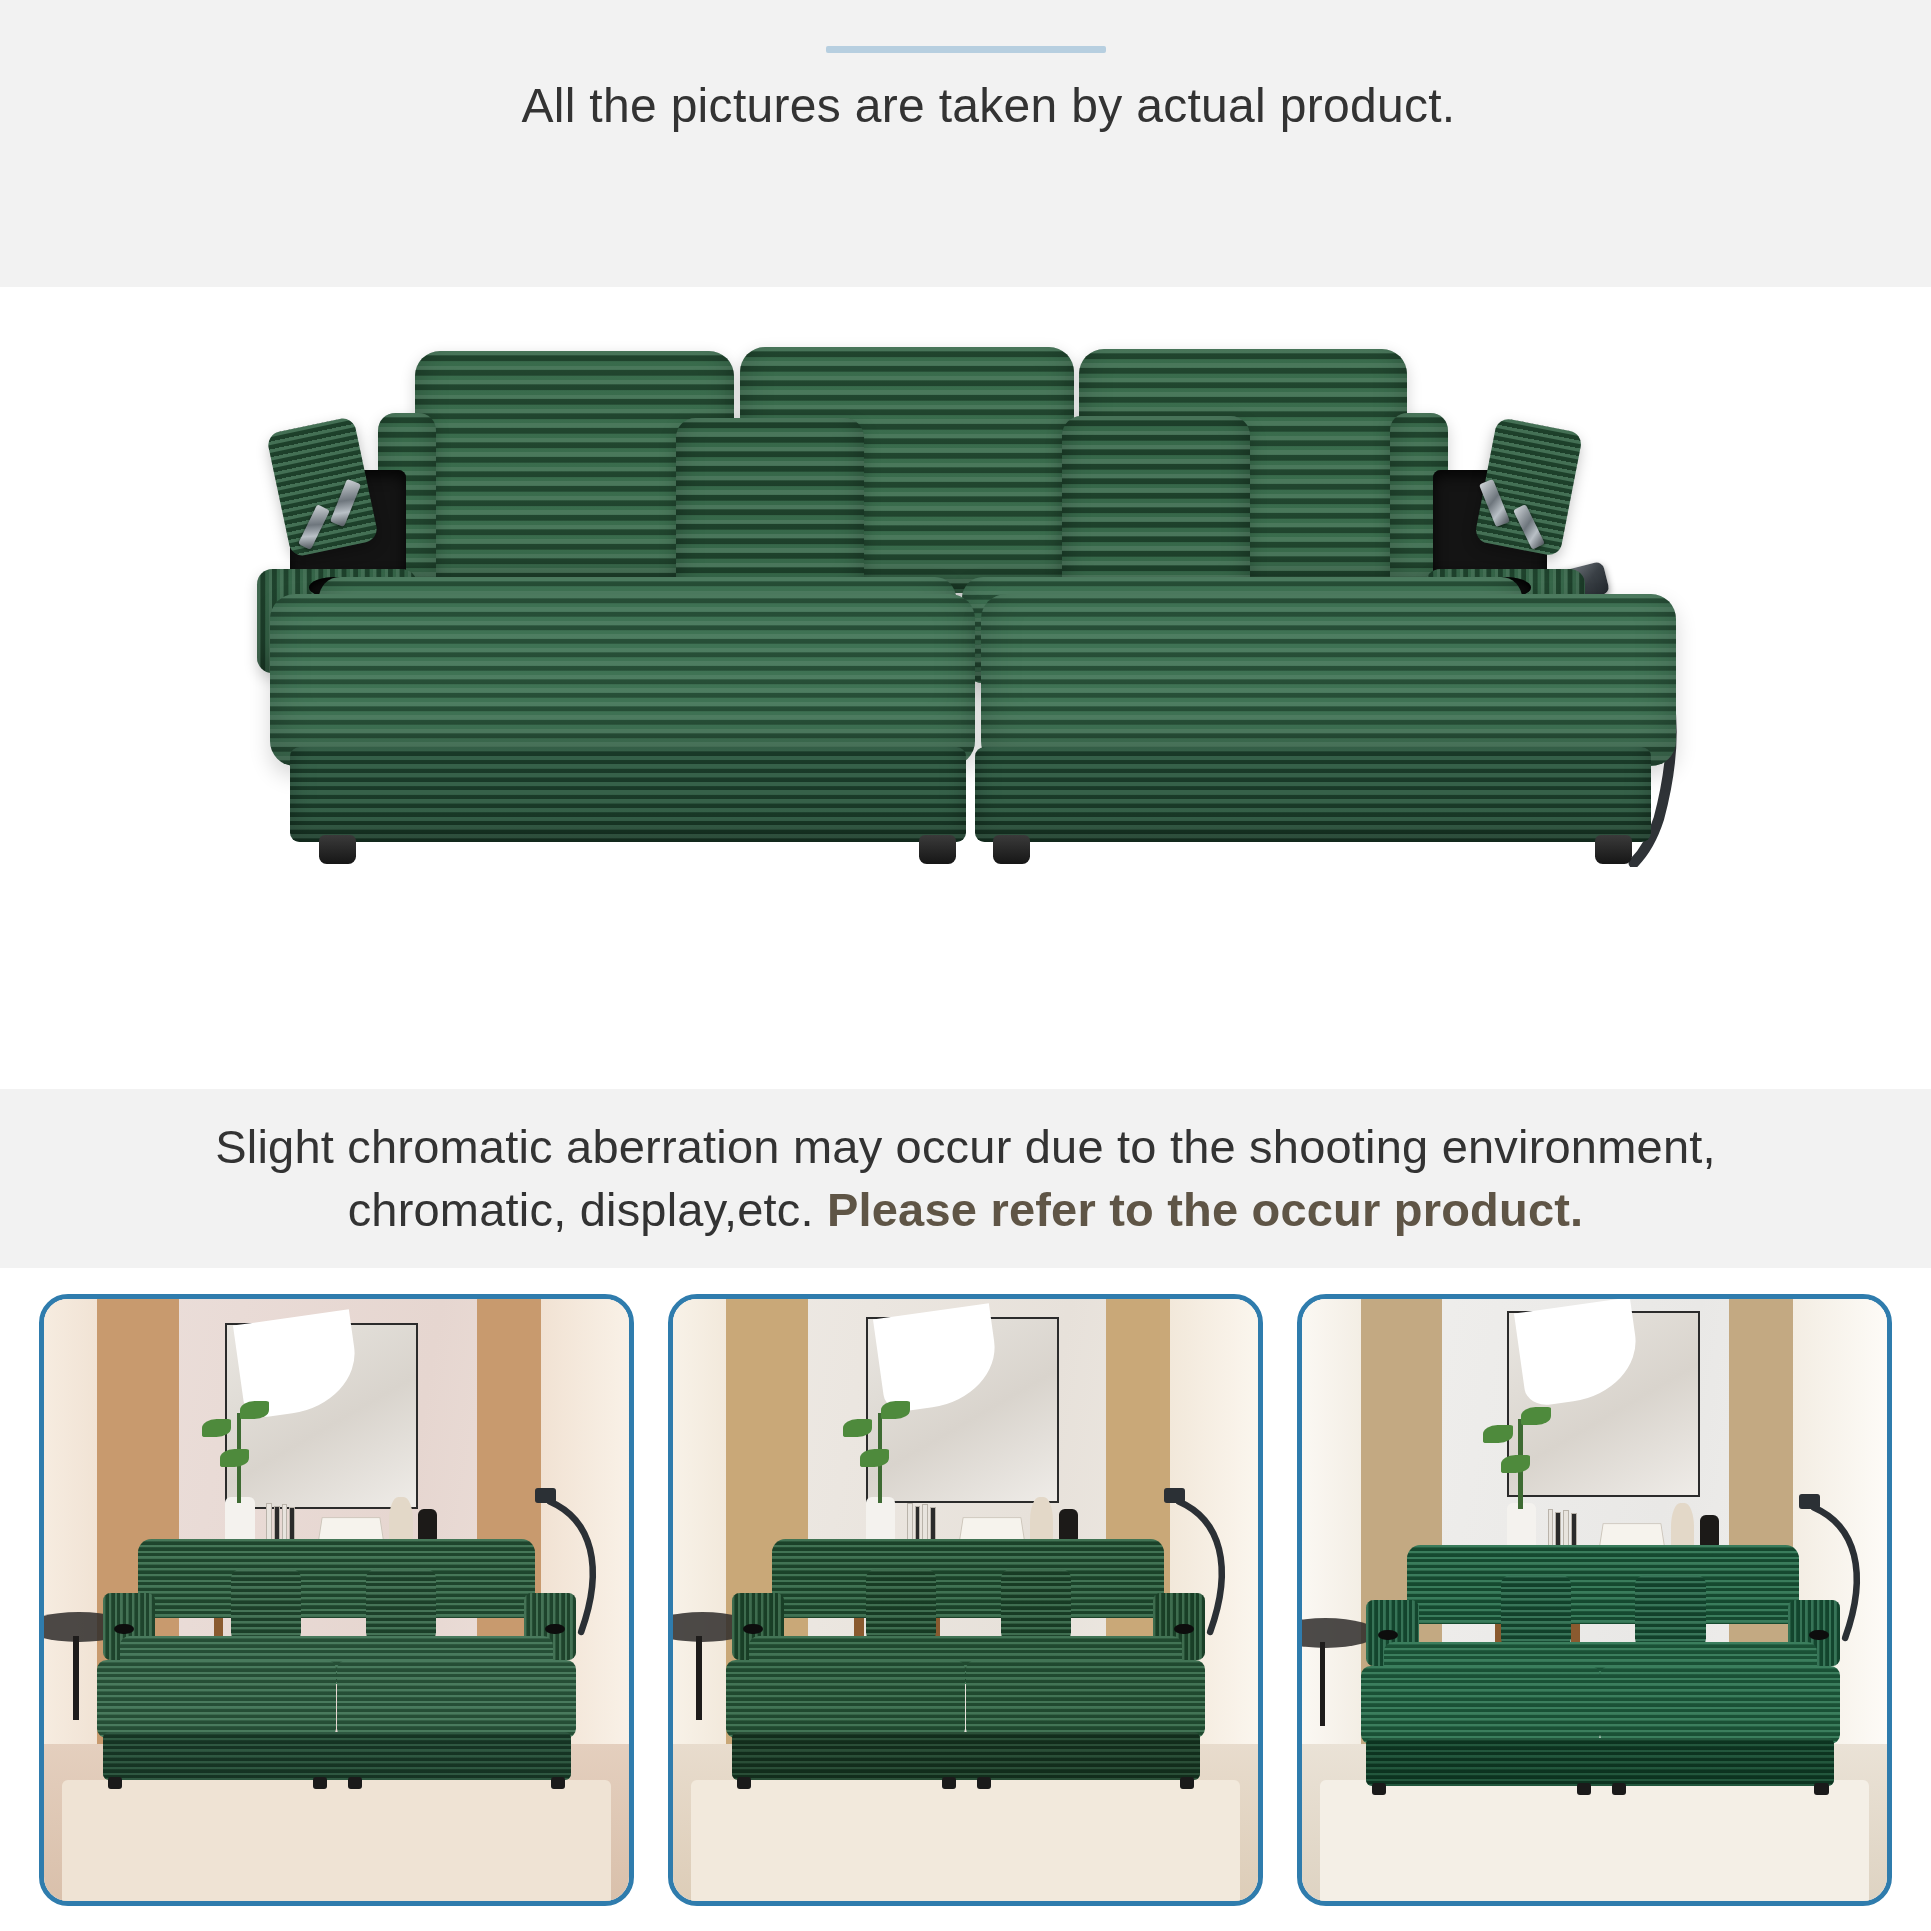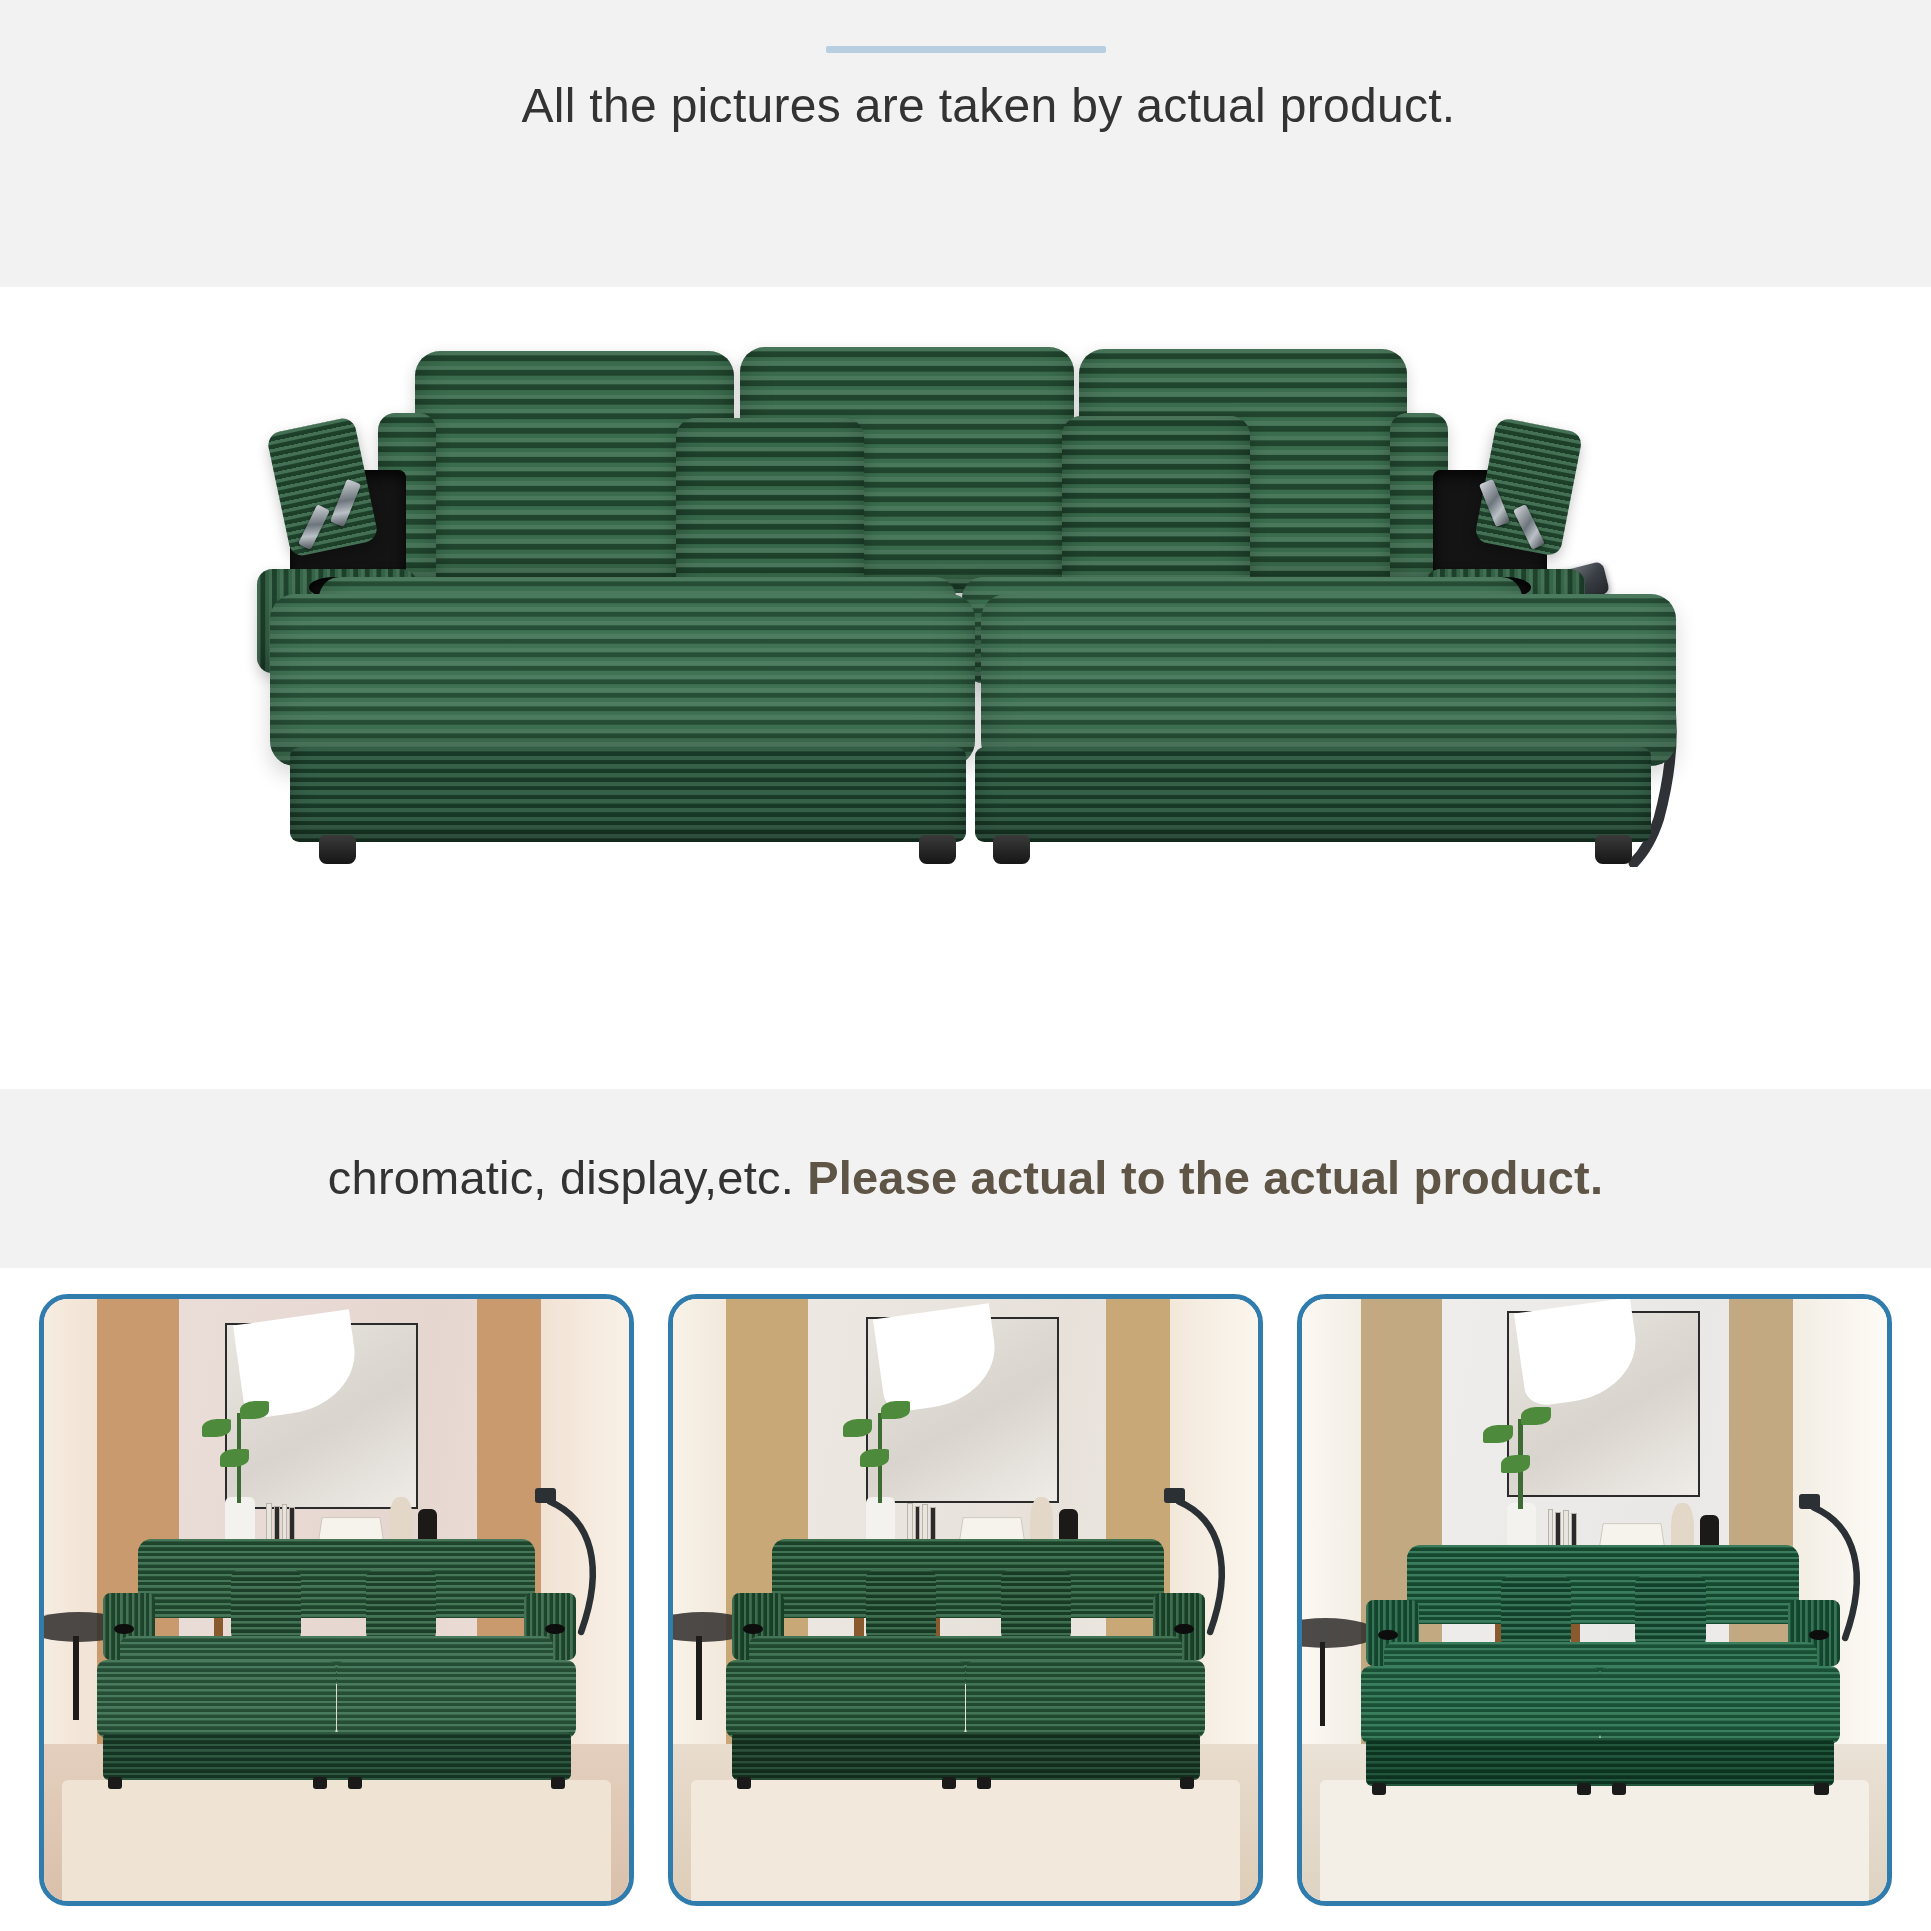--- a/index.html
+++ b/index.html
@@ -305,21 +305,22 @@
       <div class="base-block" style="left:975px; top:460px; width:676px; height:95px;"></div>
 
       <div class="foot" style="left:319px; top:548px; width:37px; height:29px;"></div>
       <div class="foot" style="left:919px; top:548px; width:37px; height:29px;"></div>
       <div class="foot" style="left:993px; top:548px; width:37px; height:29px;"></div>
       <div class="foot" style="left:1595px; top:548px; width:37px; height:29px;"></div>
     </div>
   </div>
 
   <div class="caption-band">
-    <div class="caption-line"><span>chromatic, display,etc. </span><span class="caption-strong">Please actual to the actual product.</span></div>
+    <div class="caption-line">Slight chromatic aberration may occur due to the shooting environment,</div>
+    <div class="caption-line"><span>chromatic, display,etc. </span><span class="caption-strong">Please refer to the occur product.</span></div>
   </div>
 
   <div class="thumb-row">
 
     <div class="thumb">
       <div class="room">
         <div class="room-wall" style="background:linear-gradient(100deg,#ece0dc 0%,#e6d6d0 60%,#efe4df 100%);"></div>
         <div class="room-floor" style="background:linear-gradient(to bottom,#e4cfbe,#d9c0ab);"></div>
         <div class="rug" style="background:#efe3d4;"></div>
 

